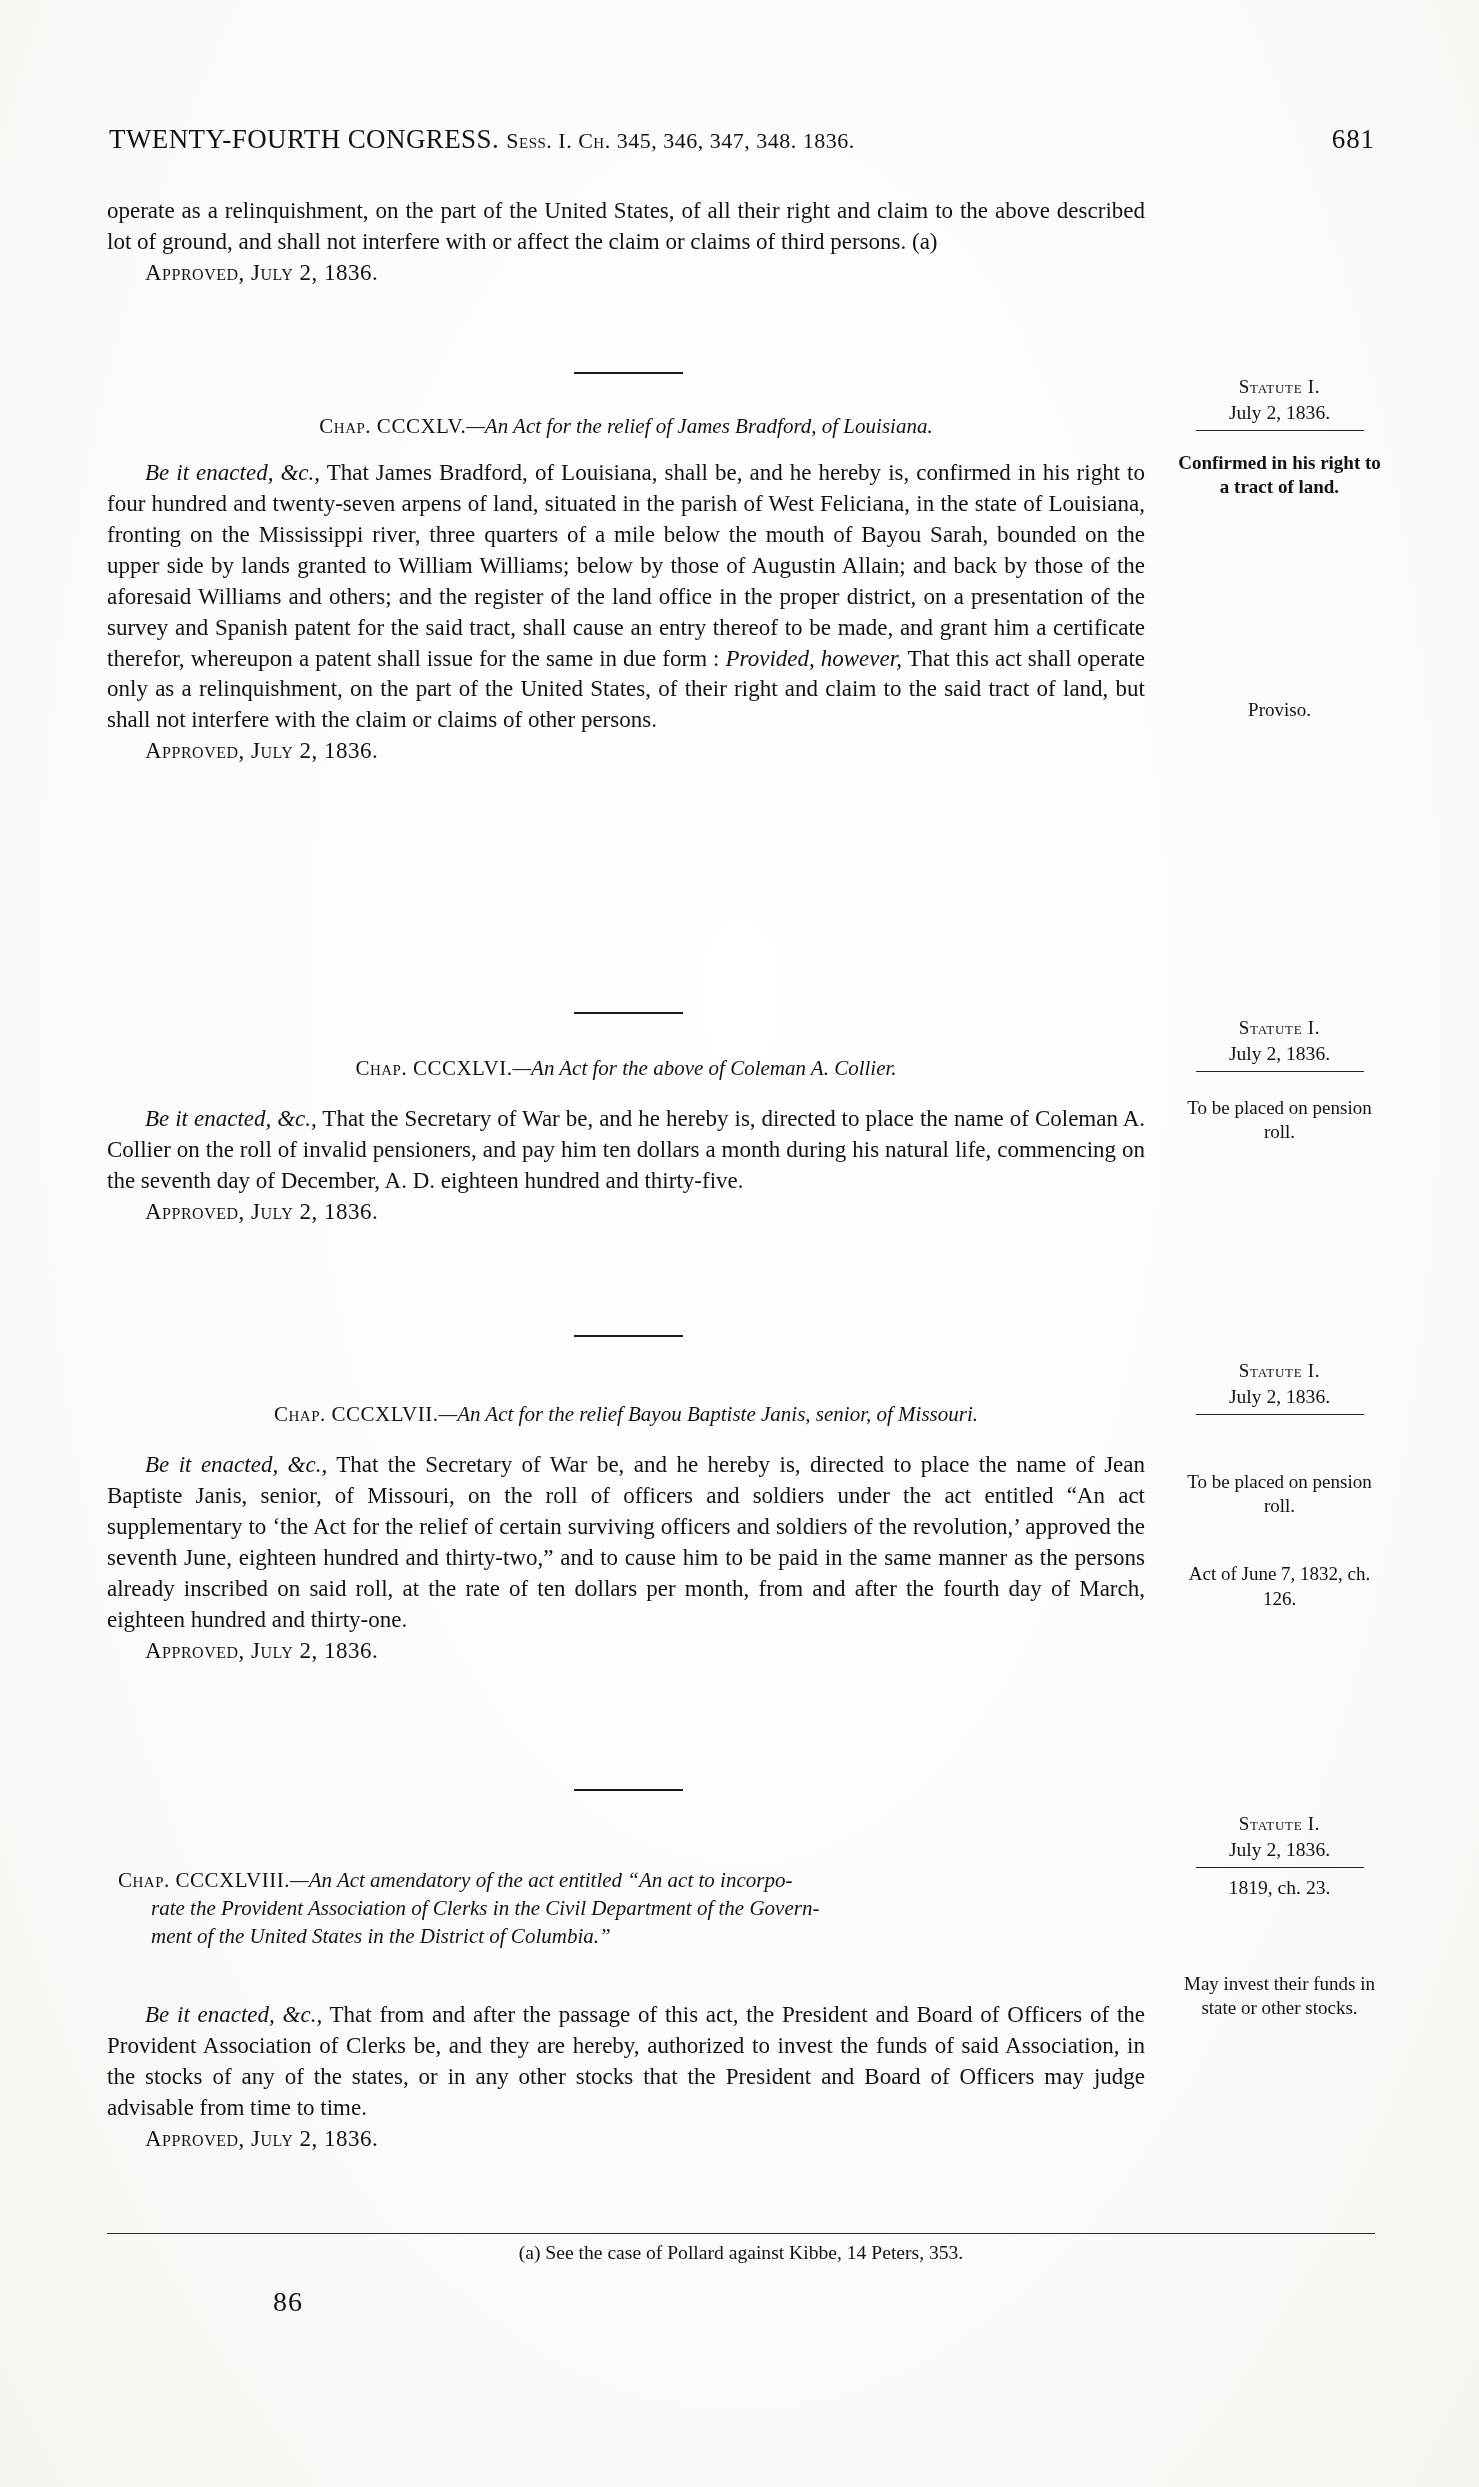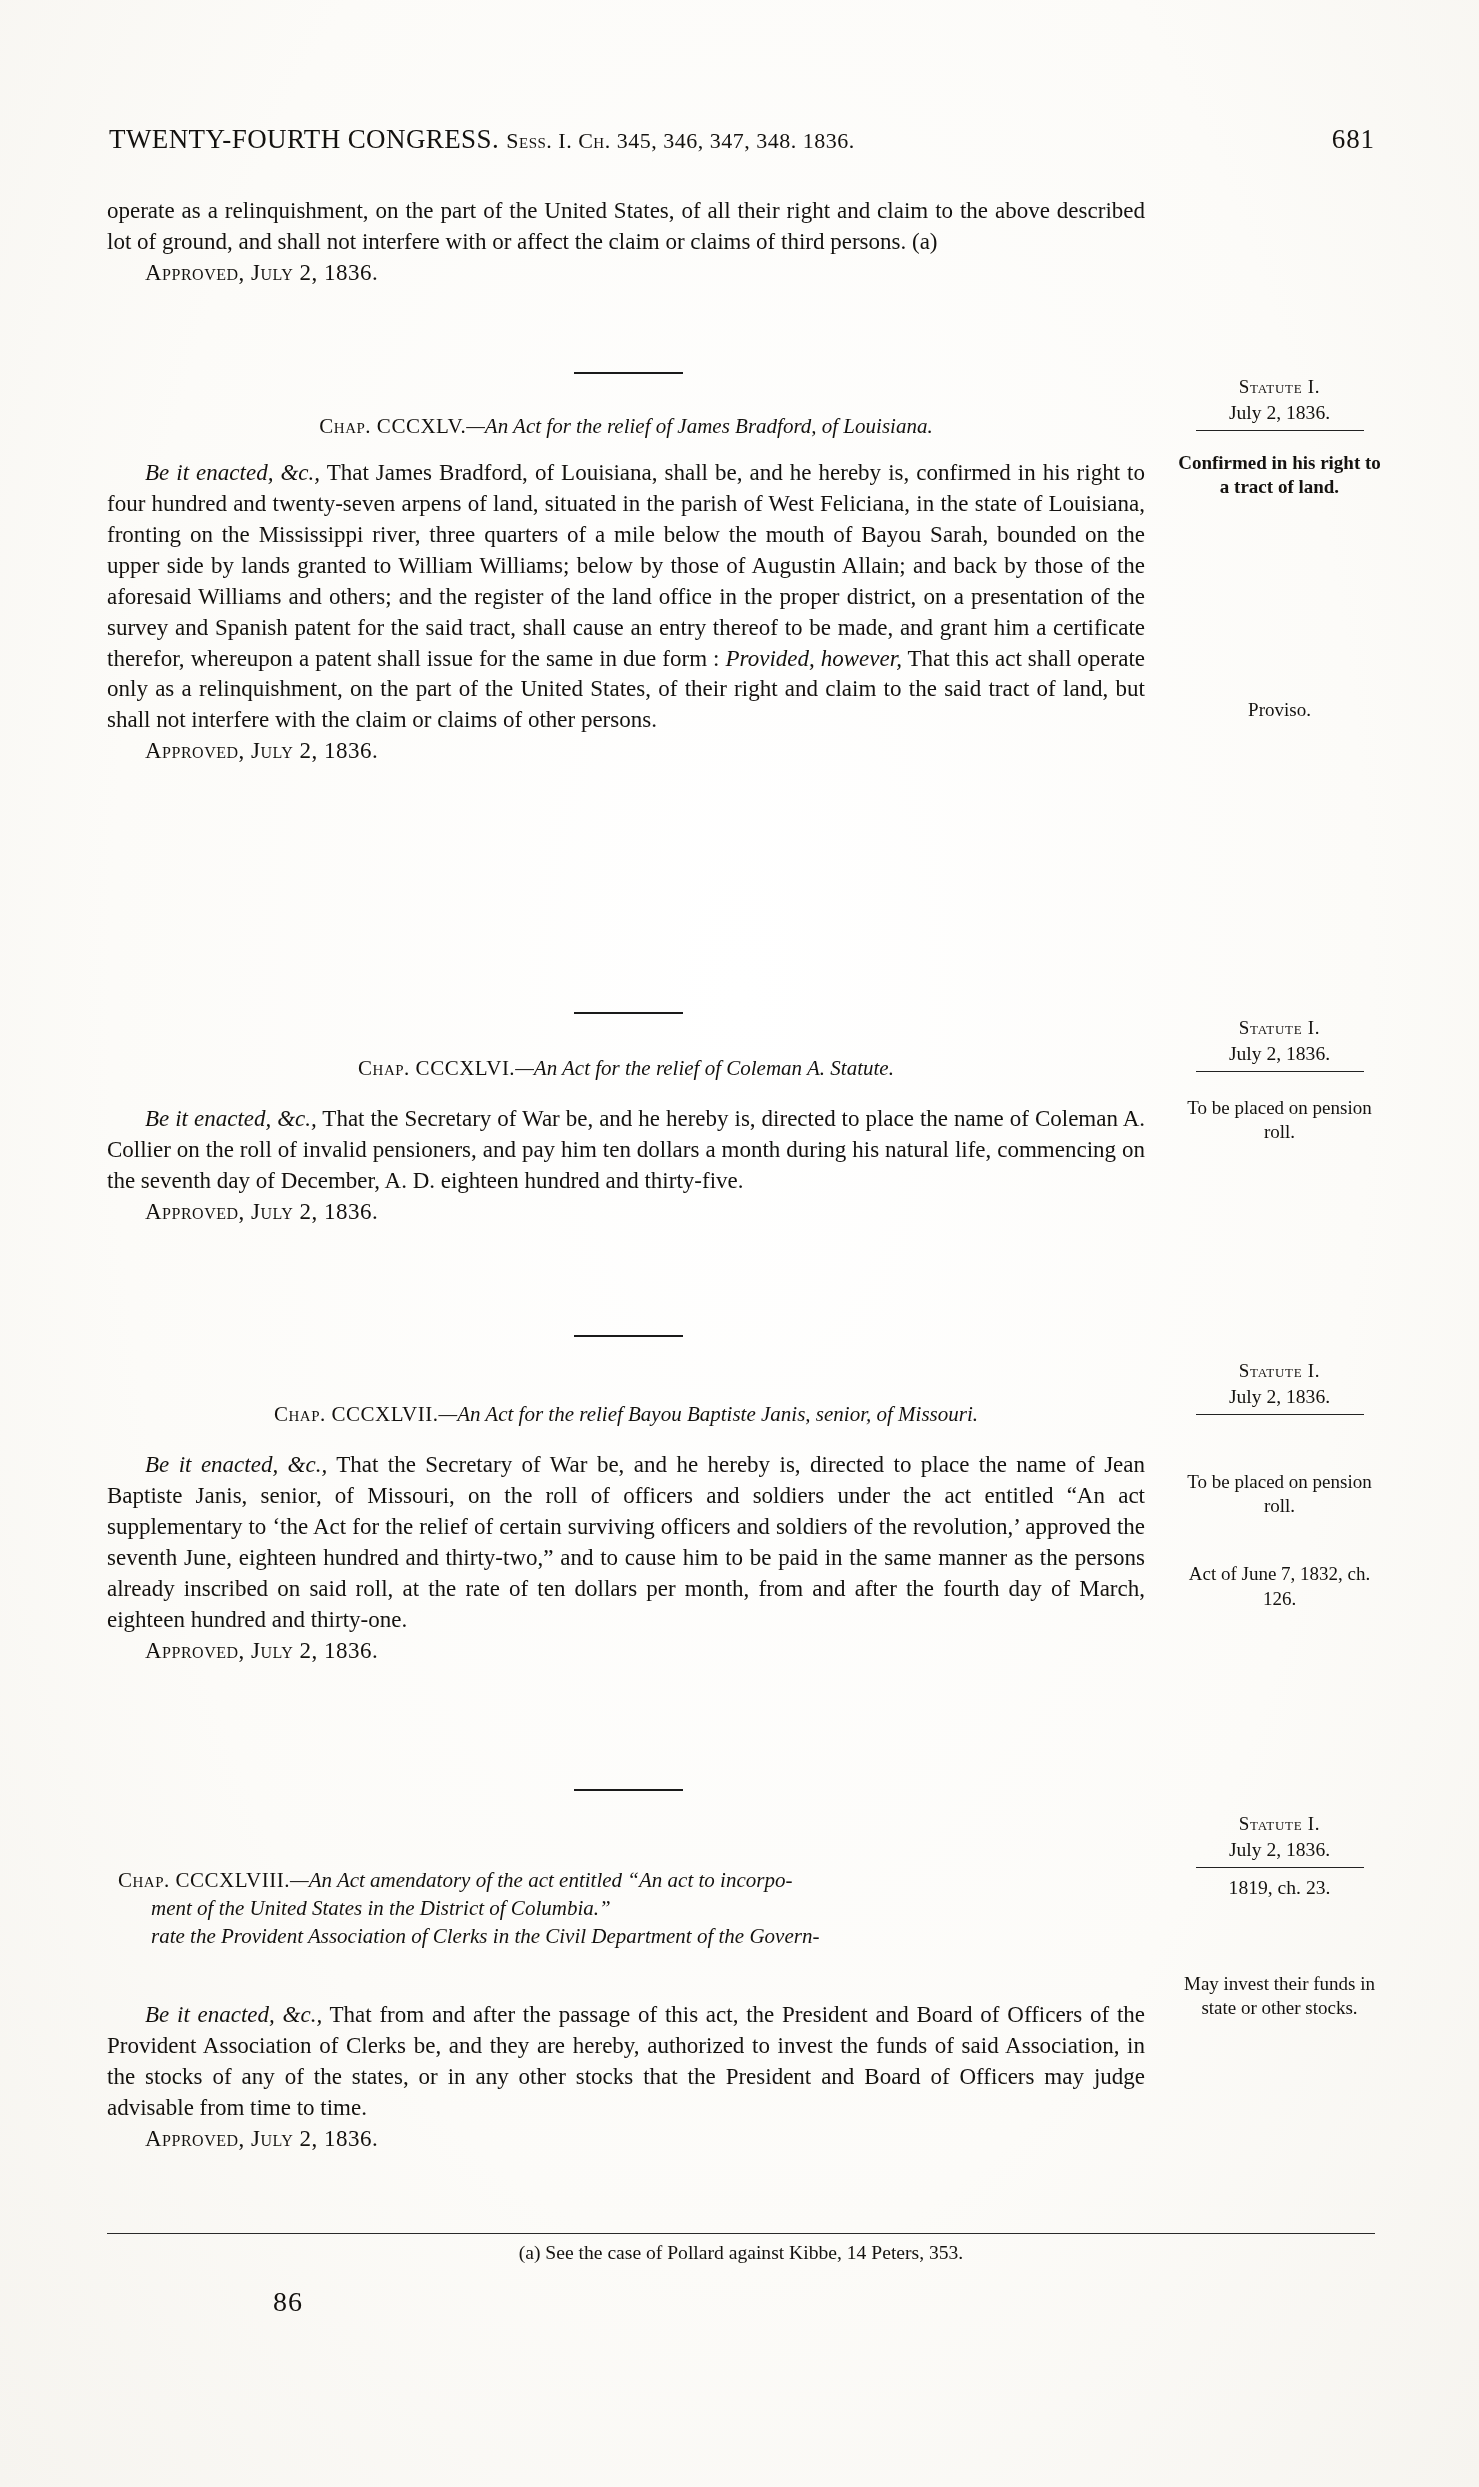--- a/index.html
+++ b/index.html
@@ -206,21 +206,21 @@
       <div class="side-date">July 2, 1836.</div>
       <div class="side-rule"></div>
       <div class="side-note" style="margin-top:20px;font-weight:bold;">Confirmed in his right to a tract of land.</div>
       <div class="side-note" style="margin-top:199px;">Proviso.</div>
     </div>
 
     <div class="rule" style="left:574px; top:1012px;"></div>
 
     <div class="maincol" style="top:1055px;">
       <p class="chap-head">
-        <span class="chapword">Chap. CCCXLVI.</span><span class="ttl">—</span><span class="ttl">An Act for the relief of Coleman A. Statute.</span>
+        <span class="chapword">Chap. CCCXLVI.</span><span class="ttl">—</span><span class="ttl">An Act for the above of Coleman A. Collier.</span>
       </p>
     </div>
 
     <div class="maincol" style="top:1104px;">
       <p class="body indent"><span class="ital">Be it enacted, &amp;c.,</span><span> That the Secretary of War be, and he hereby is, directed to place the name of Coleman A. Collier on the roll of invalid pensioners, and pay him ten dollars a month during his natural life, commencing on the seventh day of December, A. D. eighteen hundred and thirty-five.</span></p>
       <p class="approved sc">Approved, July 2, 1836.</p>
     </div>
 
     <div class="sidecol" style="top:1016px;">
       <div class="statute">Statute I.</div>
@@ -248,22 +248,22 @@
       <div class="side-rule"></div>
       <div class="side-note" style="margin-top:55px;">To be placed on pension roll.</div>
       <div class="side-note" style="margin-top:44px;">Act of June 7, 1832, ch. 126.</div>
     </div>
 
     <div class="rule" style="left:574px; top:1789px;"></div>
 
     <div class="maincol" style="top:1867px; left:118px; width:1020px;font-family:Liberation Serif, serif;">
       <p class="chap-head block">
         <span class="chapword">Chap. CCCXLVIII.</span><span class="ttl">—</span><span class="ttl">An Act amendatory of the act entitled “An act to incorpo-</span>
+        <span class="cont">rate the Provident Association of Clerks in the Civil Department of the Govern-</span>
         <span class="cont">ment of the United States in the District of Columbia.”</span>
-        <span class="cont">rate the Provident Association of Clerks in the Civil Department of the Govern-</span>
       </p>
     </div>
 
     <div class="maincol" style="top:2000px;">
       <p class="body indent"><span class="ital">Be it enacted, &amp;c.,</span><span> That from and after the passage of this act, the President and Board of Officers of the Provident Association of Clerks be, and they are hereby, authorized to invest the funds of said Association, in the stocks of any of the states, or in any other stocks that the President and Board of Officers may judge advisable from time to time.</span></p>
       <p class="approved sc">Approved, July 2, 1836.</p>
     </div>
 
     <div class="sidecol" style="top:1812px;">
       <div class="statute">Statute I.</div>

